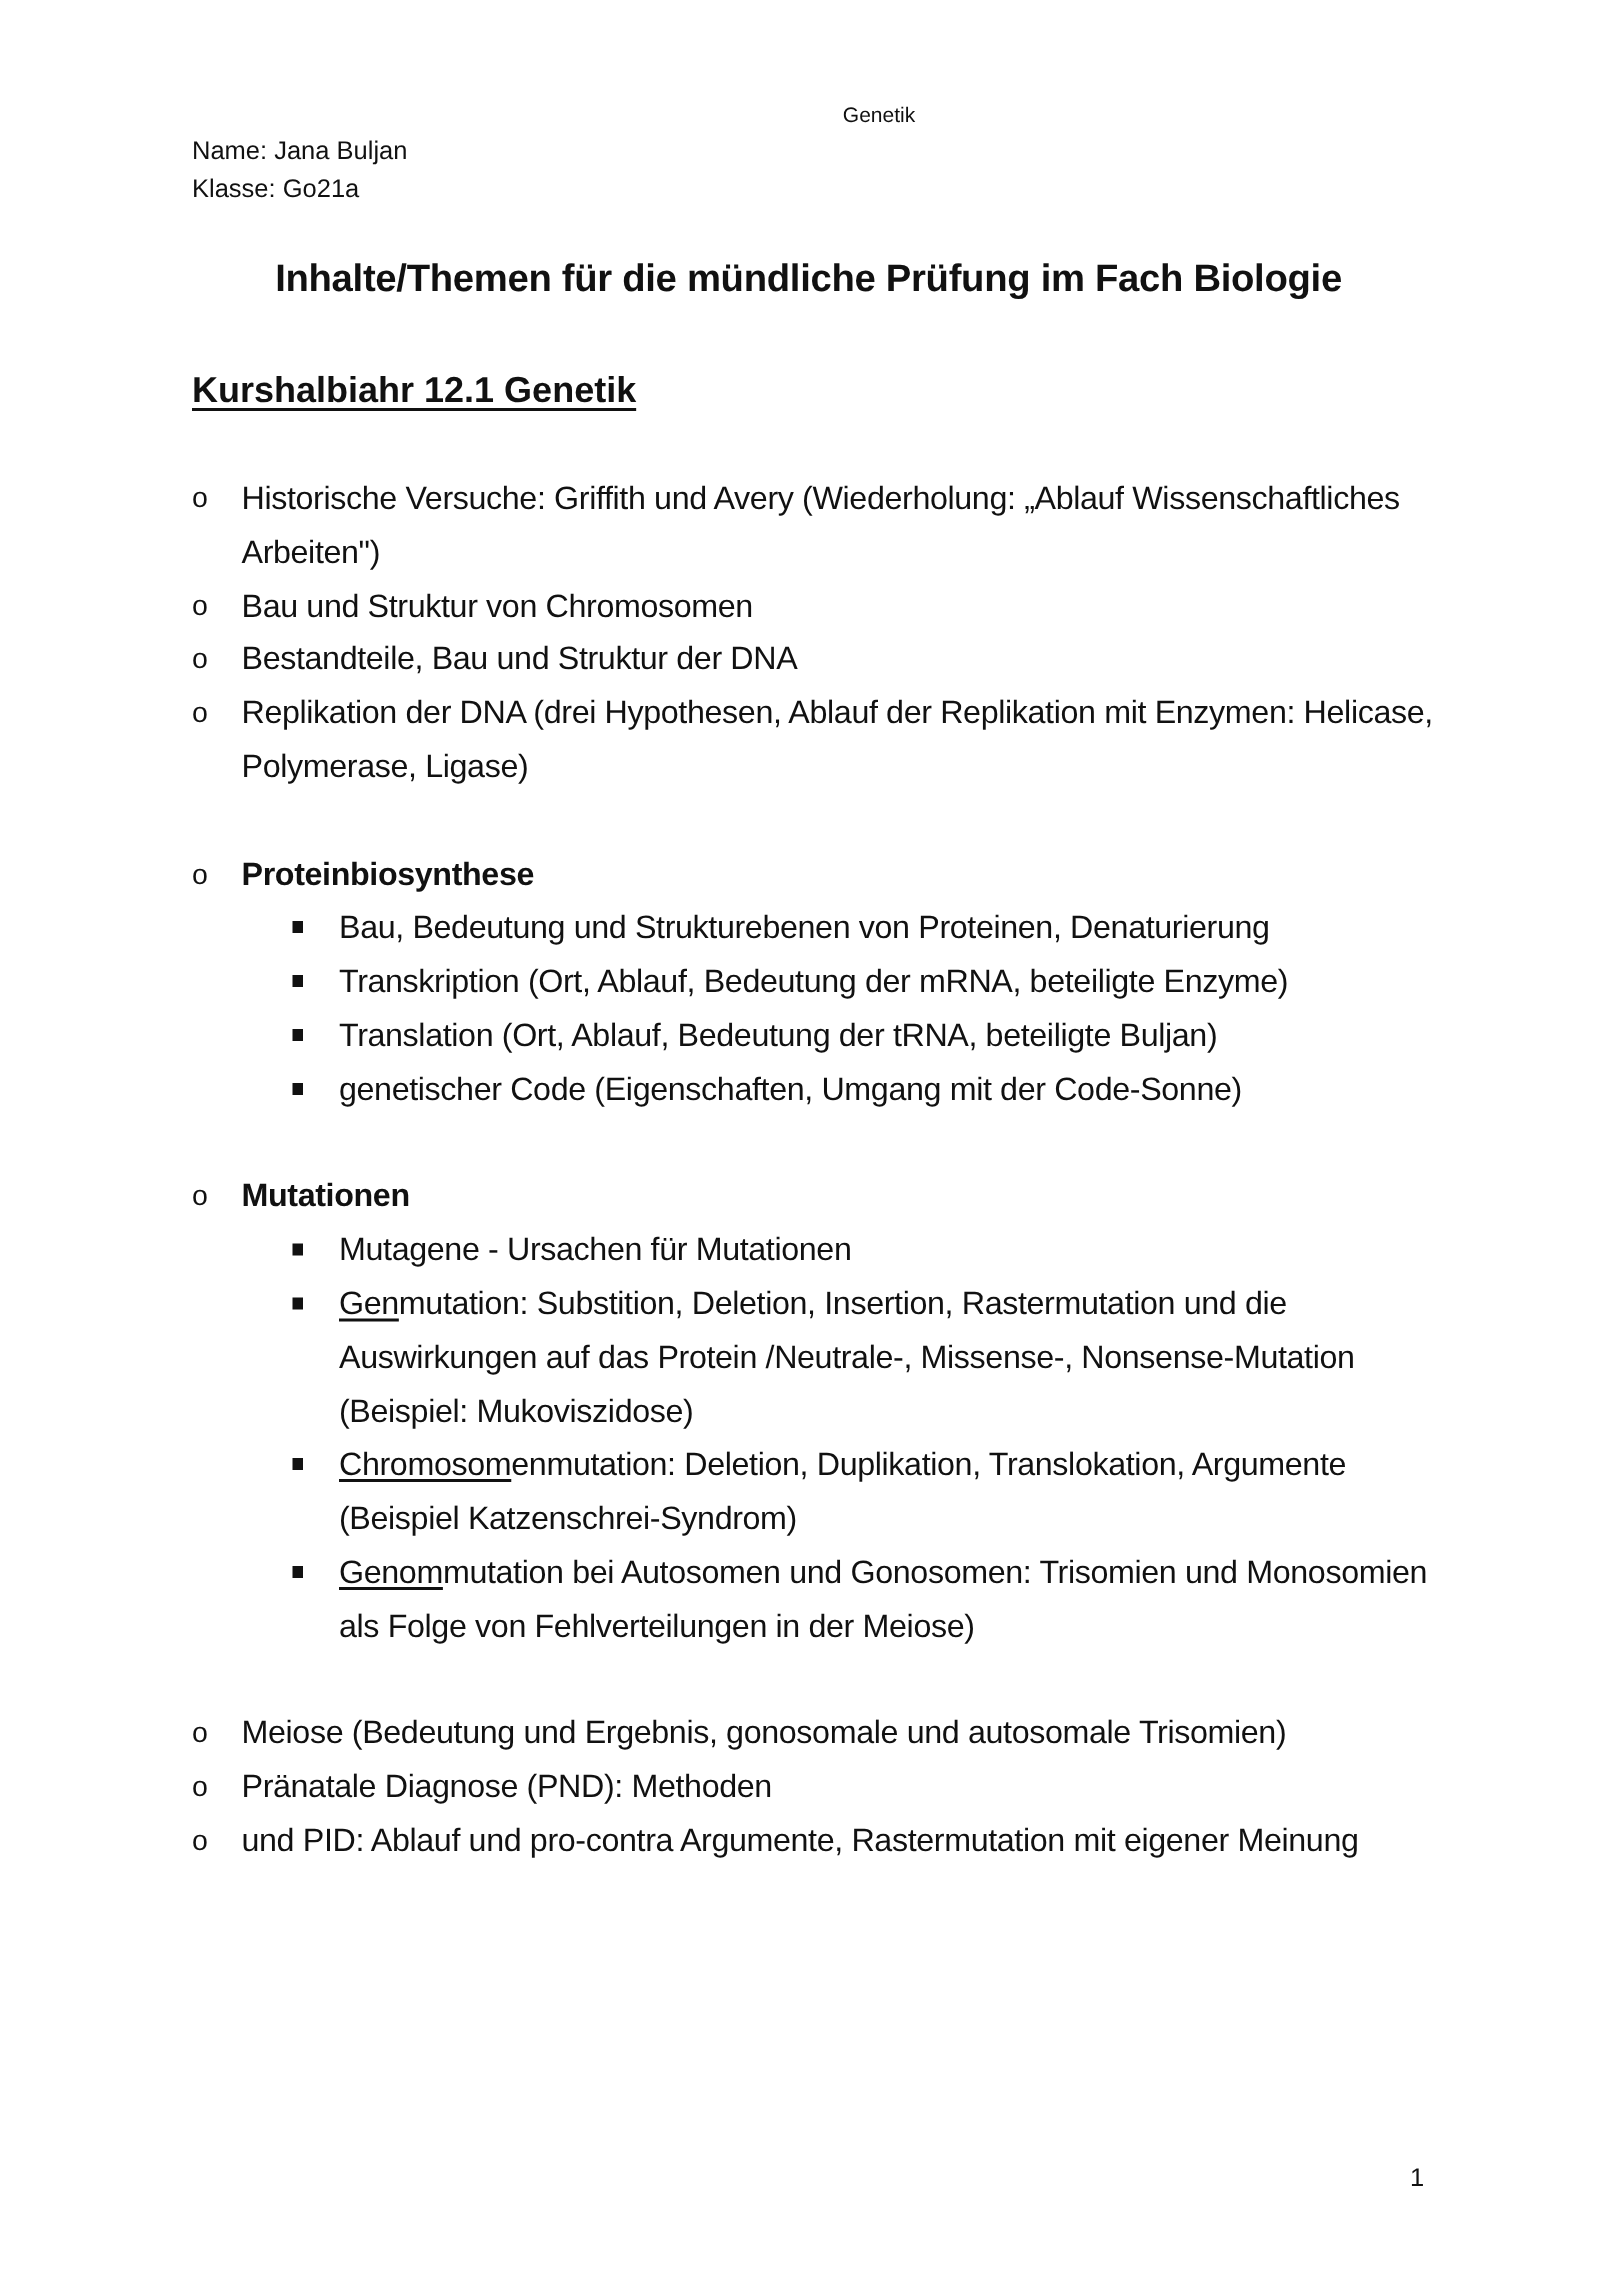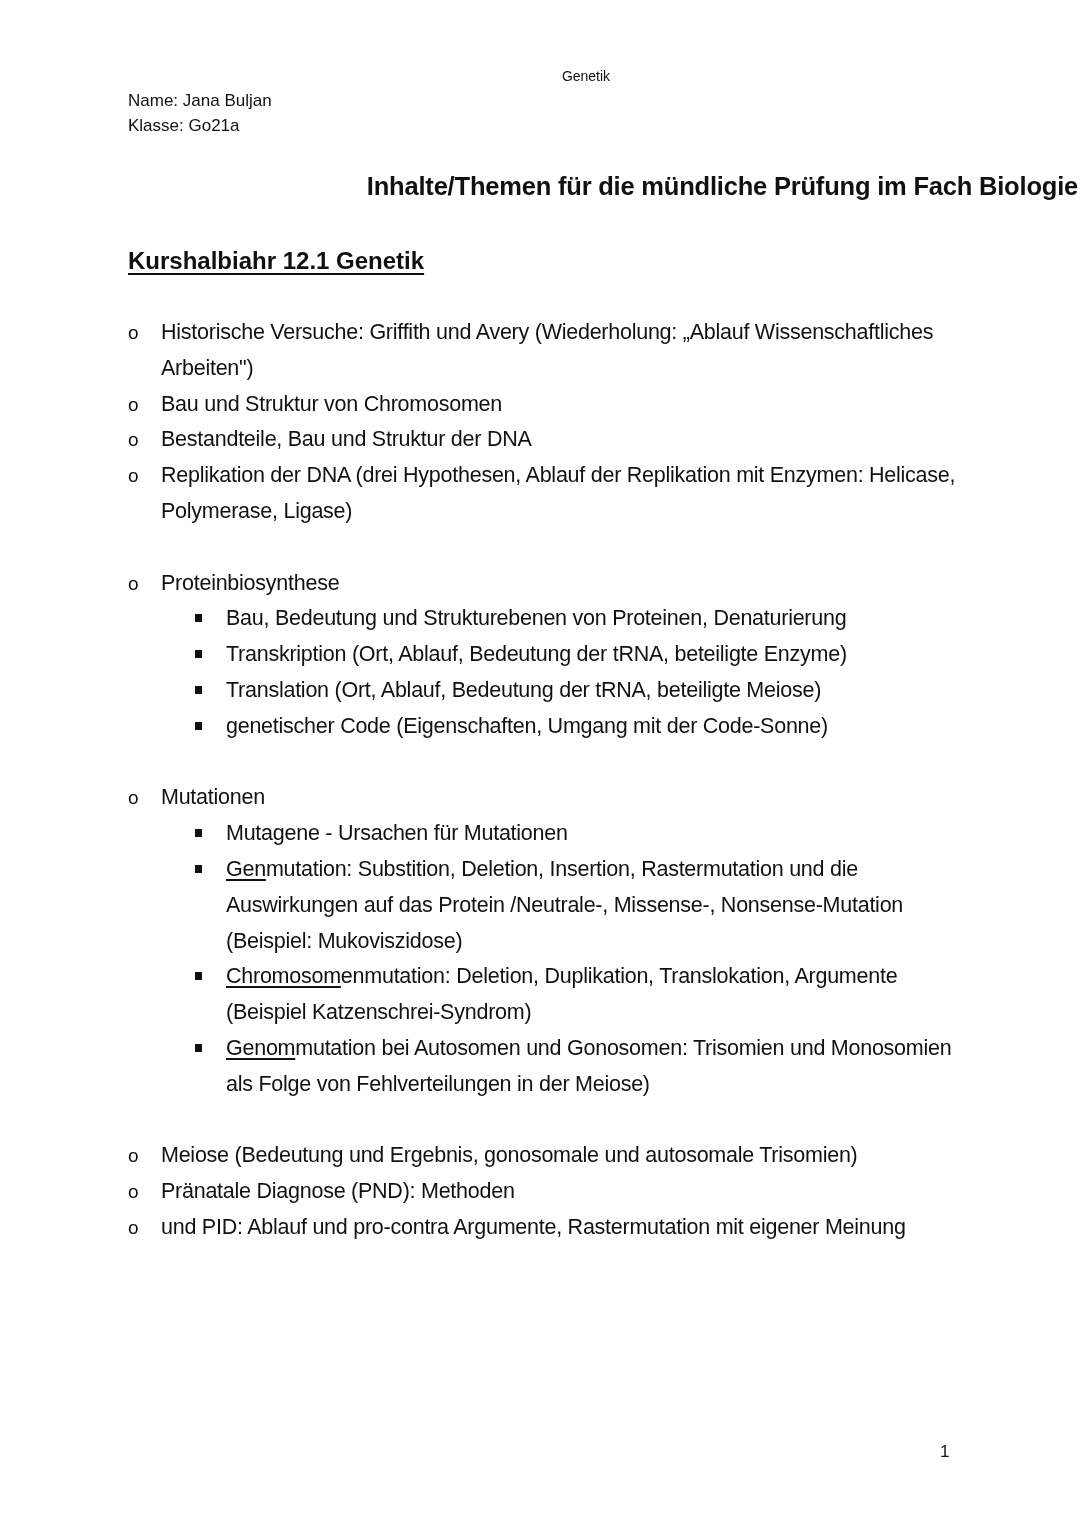--- a/index.html
+++ b/index.html
@@ -30,21 +30,21 @@
       left: 128px;
       top: 89px;
       font-size: 17px;
       line-height: 24.5px;
     }
     .doc-title {
       position: absolute;
       top: 168px;
       left: 0;
       width: 1078px;
-      text-align: right;
+      text-align: center;
       font-size: 25.5px;
       font-weight: bold;
       line-height: 36px;
       letter-spacing: -0.2px;
     }
     .section-heading {
       position: absolute;
       left: 128px;
       top: 246px;
       font-size: 24px;
@@ -67,21 +67,21 @@
       position: relative;
       padding-left: 33px;
     }
     .l1 .bullet {
       position: absolute;
       left: 0;
       top: 0;
       font-size: 19px;
       width: 20px;
     }
-    .l1.bold .l1-text { font-weight: normal; }
+    .l1.bold .l1-text { font-weight: bold; }
     .gap { height: 35.8px; }
     .sublist {
       margin: 0;
       padding: 0;
     }
     .l2 {
       position: relative;
       padding-left: 98px;
     }
     .l2 .sq {
@@ -144,25 +144,25 @@
     <span class="bullet">o</span>
     <span class="l1-text">Proteinbiosynthese</span>
   </div>
   <div class="sublist">
     <div class="l2">
       <span class="sq"></span>
       <span>Bau, Bedeutung und Strukturebenen von Proteinen, Denaturierung</span>
     </div>
     <div class="l2">
       <span class="sq"></span>
-      <span>Transkription (Ort, Ablauf, Bedeutung der tRNA, beteiligte Enzyme)</span>
-    </div>
-    <div class="l2">
-      <span class="sq"></span>
-      <span>Translation (Ort, Ablauf, Bedeutung der tRNA, beteiligte Meiose)</span>
+      <span>Transkription (Ort, Ablauf, Bedeutung der mRNA, beteiligte Enzyme)</span>
+    </div>
+    <div class="l2">
+      <span class="sq"></span>
+      <span>Translation (Ort, Ablauf, Bedeutung der tRNA, beteiligte Buljan)</span>
     </div>
     <div class="l2">
       <span class="sq"></span>
       <span>genetischer Code (Eigenschaften, Umgang mit der Code-Sonne)</span>
     </div>
   </div>
 
   <div class="gap"></div>
 
   <div class="l1 bold">

